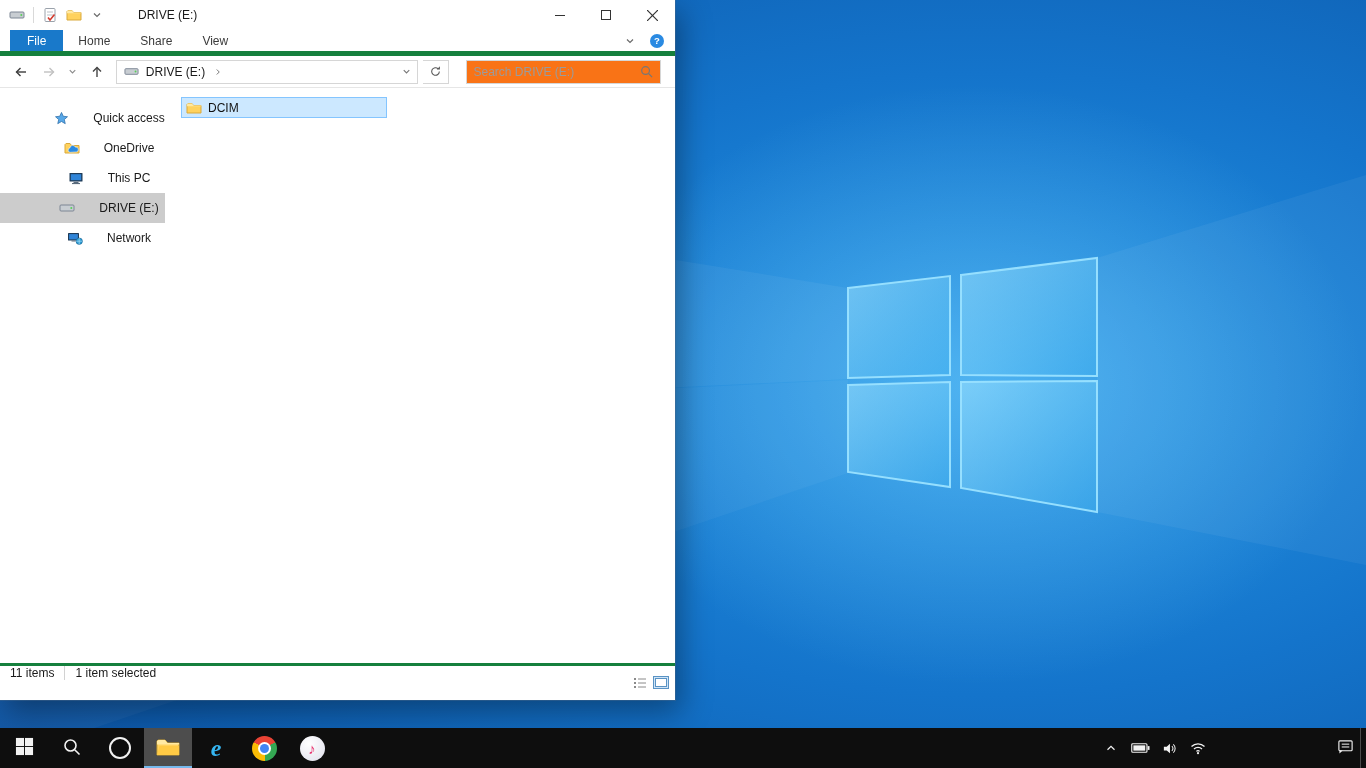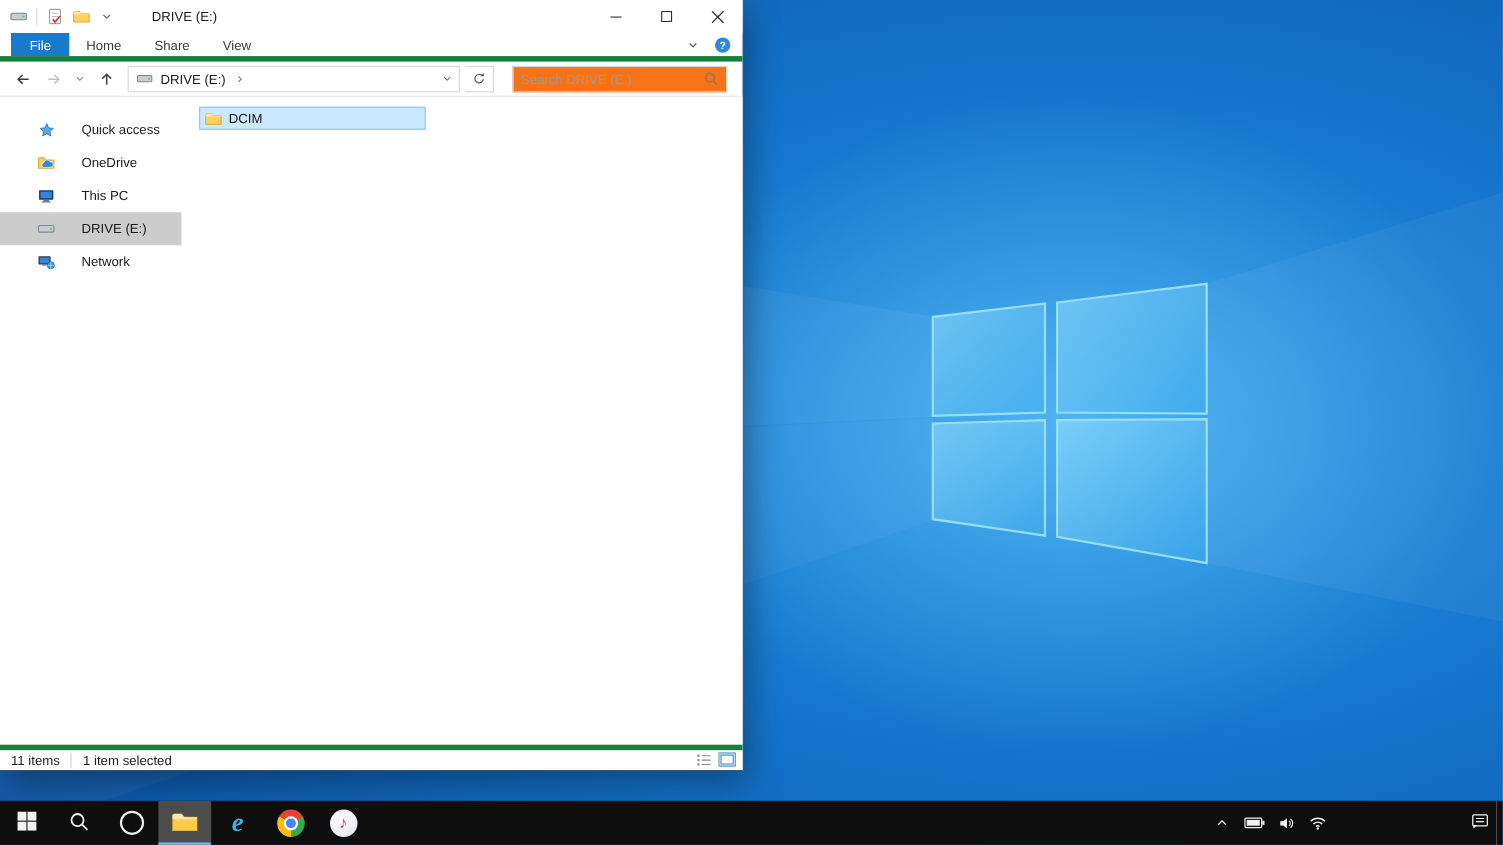--- a/index.html
+++ b/index.html
@@ -40,26 +40,26 @@
   .addressbox { width: 306px; height: 24px; border: 1px solid #d6d6d6; display: flex; align-items: center; padding: 0 3px 0 7px; gap: 6px; margin-left: 3px; background: #fff; }
   .addr-text { color: #1a1a1a; white-space: nowrap; }
   .addr-spacer { flex: 1; }
   .refreshbtn { width: 26px; height: 24px; border: 1px solid #d6d6d6; border-left: none; display: flex; align-items: center; justify-content: center; background: #fff; }
   .searchbox { margin-left: 12px; width: 198px; height: 24px; border: 1px solid #d6d6d6; display: flex; align-items: center; padding: 0 7px; background: #f97316; }
   .searchbox input { flex: 1; border: none; outline: none; font: inherit; color: #444; background: transparent; min-width: 0; }
   .searchbox input::placeholder { color: #9b9b9b; }
 
   .windowbody { position: absolute; top: 89px; bottom: 23px; left: 0; right: 0; display: flex; background: #fff; }
   .sidebar { width: 165px; padding-top: 14px; flex: none; }
-  .sideitem { height: 30px; display: flex; align-items: center; gap: 24px; padding-left: 34px; color: #1a1a1a; }
+  .sideitem { height: 30px; display: flex; align-items: center; gap: 24px; padding-left: 53px; color: #1a1a1a; justify-content: center; }
   .sideitem.selected { background: #cccccc; }
   .files { flex: 1; padding: 8px 16px; }
   .filetile { width: 206px; height: 21px; display: flex; align-items: center; gap: 6px; background: #cce8ff; border: 1px solid #84c5ff; padding: 0 4px; color: #111; }
 
-  .statusbar { position: absolute; bottom: 0; left: 0; right: 0; height: 23px; border-top: 5px solid #15803d; display: flex; align-items: center; padding: 0 6px 0 10px; gap: 10px; color: #1a1a1a; background: #fff; }
+  .statusbar { position: absolute; bottom: 0; left: 0; right: 0; height: 37px; border-top: 3px solid #15803d; display: flex; padding: 0 6px 0 10px; gap: 10px; color: #1a1a1a; background: #fff; }
   .status-sep { width: 1px; height: 14px; background: #d2d2d2; }
   .status-right { margin-left: auto; display: flex; align-items: center; gap: 5px; }
 
   
   .taskbar { position: absolute; left: 0; bottom: 0; width: 100%; height: 40px; background: #0e0e0e; display: flex; z-index: 5; }
   .tbtn { width: 48px; height: 40px; display: flex; align-items: center; justify-content: center; flex: none; }
   .tbtn.active { background: #4d4d4d; box-shadow: inset 0 -2px 0 #76b9ed; }
   .cortana-ring { width: 22px; height: 22px; border: 2px solid #f2f2f2; border-radius: 50%; }
   .ie-glyph { color: #35b6f2; font: bold italic 24px "Liberation Serif", serif; line-height: 1; }
   .chrome { width: 25px; height: 25px; border-radius: 50%; position: relative;

